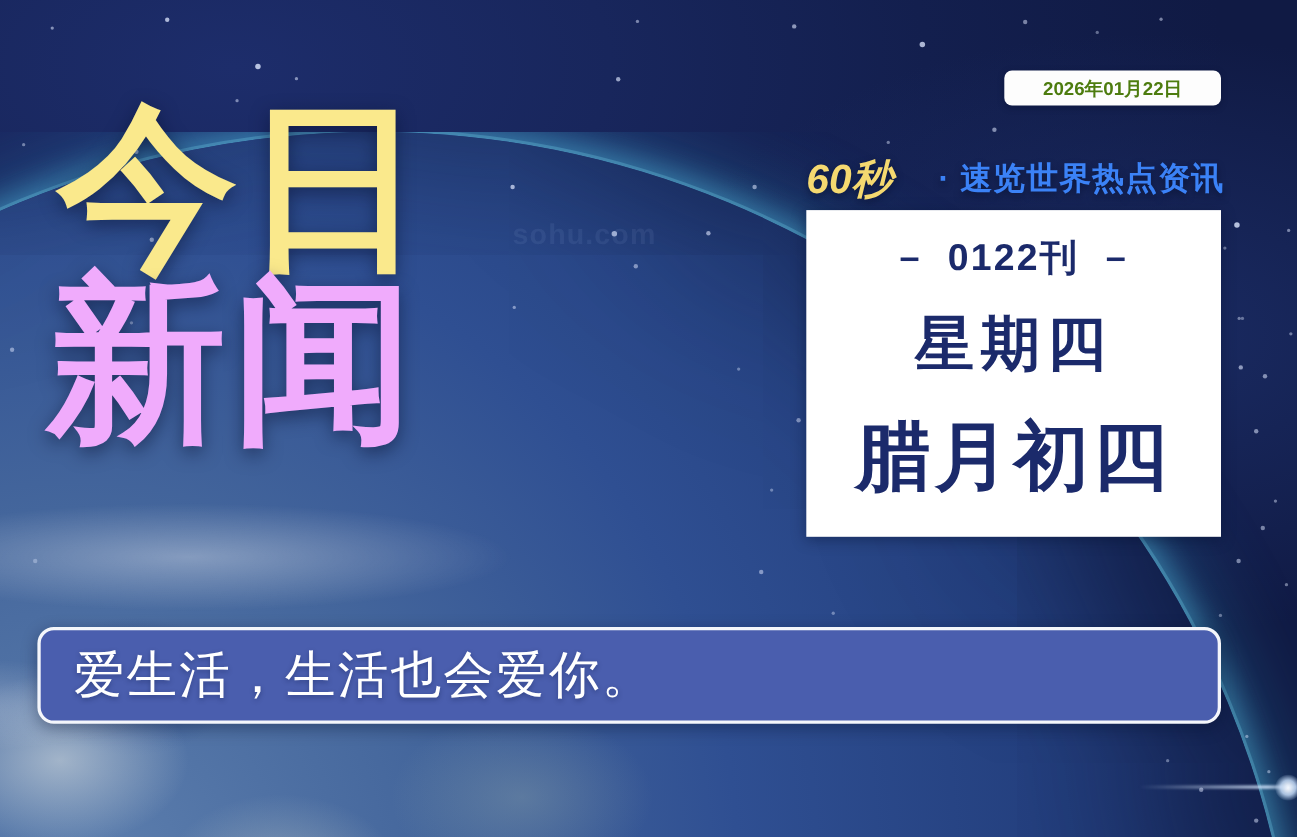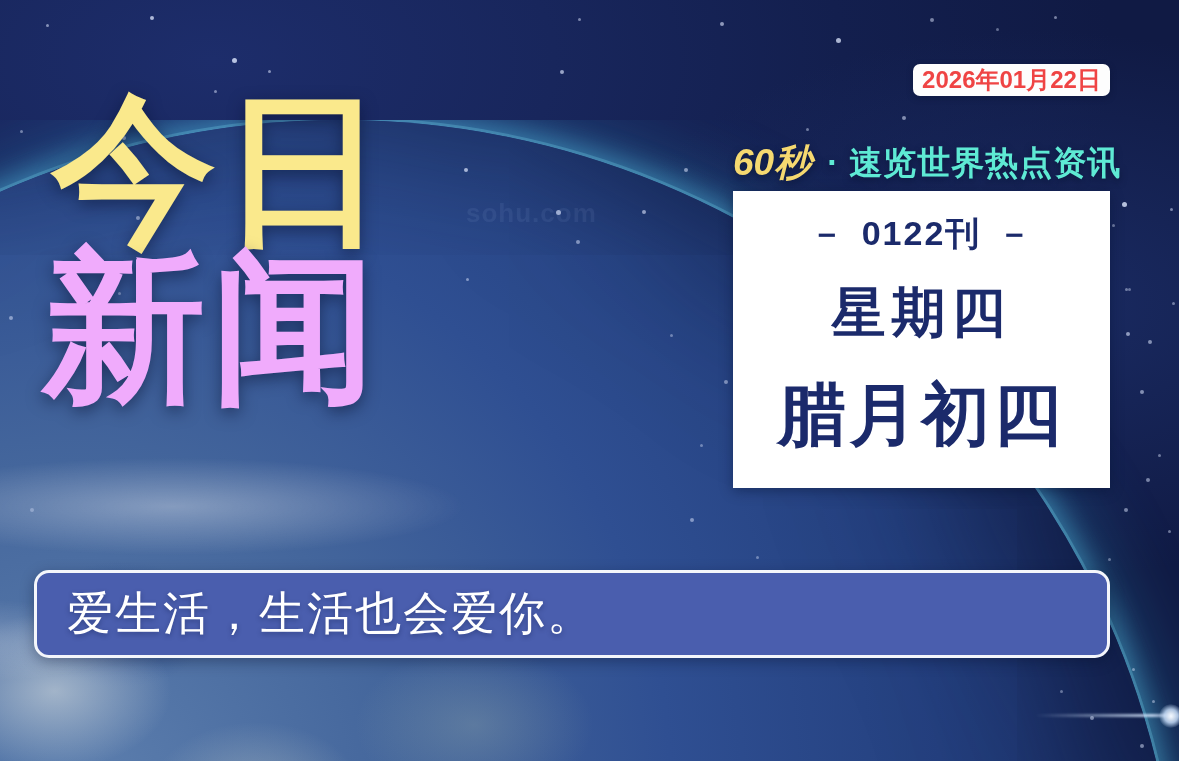--- a/index.html
+++ b/index.html
@@ -141,38 +141,38 @@
   
   .date-pill{
     position:absolute;left:913px;top:64px;
     width:197px;height:32px;
     background:#fdfdfd;
     border-radius:7px;
     display:flex;align-items:center;justify-content:center;
     box-shadow:0 2px 6px rgba(6,14,44,.35);
   }
   .date-pill span{
-    font-size:24px;font-weight:700;color:#ef4444;letter-spacing:0px;
+    font-size:17px;font-weight:700;color:#4d7c0f;letter-spacing:0px;
     white-space:nowrap;
   }
 
   .tagline{
     position:absolute;left:733px;top:141px;
     width:380px;height:44px;
     display:flex;align-items:center;justify-content:space-between;
     white-space:nowrap;
   }
   .tagline .sec{
     font-size:37px;font-weight:900;font-style:italic;
     color:#F5D970;
     letter-spacing:0px;
     text-shadow:0 3px 7px rgba(5,12,40,.55);
   }
   .tagline .rest{
-    font-size:33px;font-weight:900;color:#5eead4;
+    font-size:29px;font-weight:900;color:#3b82f6;
     letter-spacing:1px;margin-left:16px;
     text-shadow:0 3px 7px rgba(5,12,40,.55);
   }
 
   .card{
     position:absolute;left:733px;top:191px;
     width:377px;height:297px;
     background:#ffffff;
     box-shadow:0 3px 12px rgba(6,14,44,.40);
     display:flex;flex-direction:column;align-items:center;

